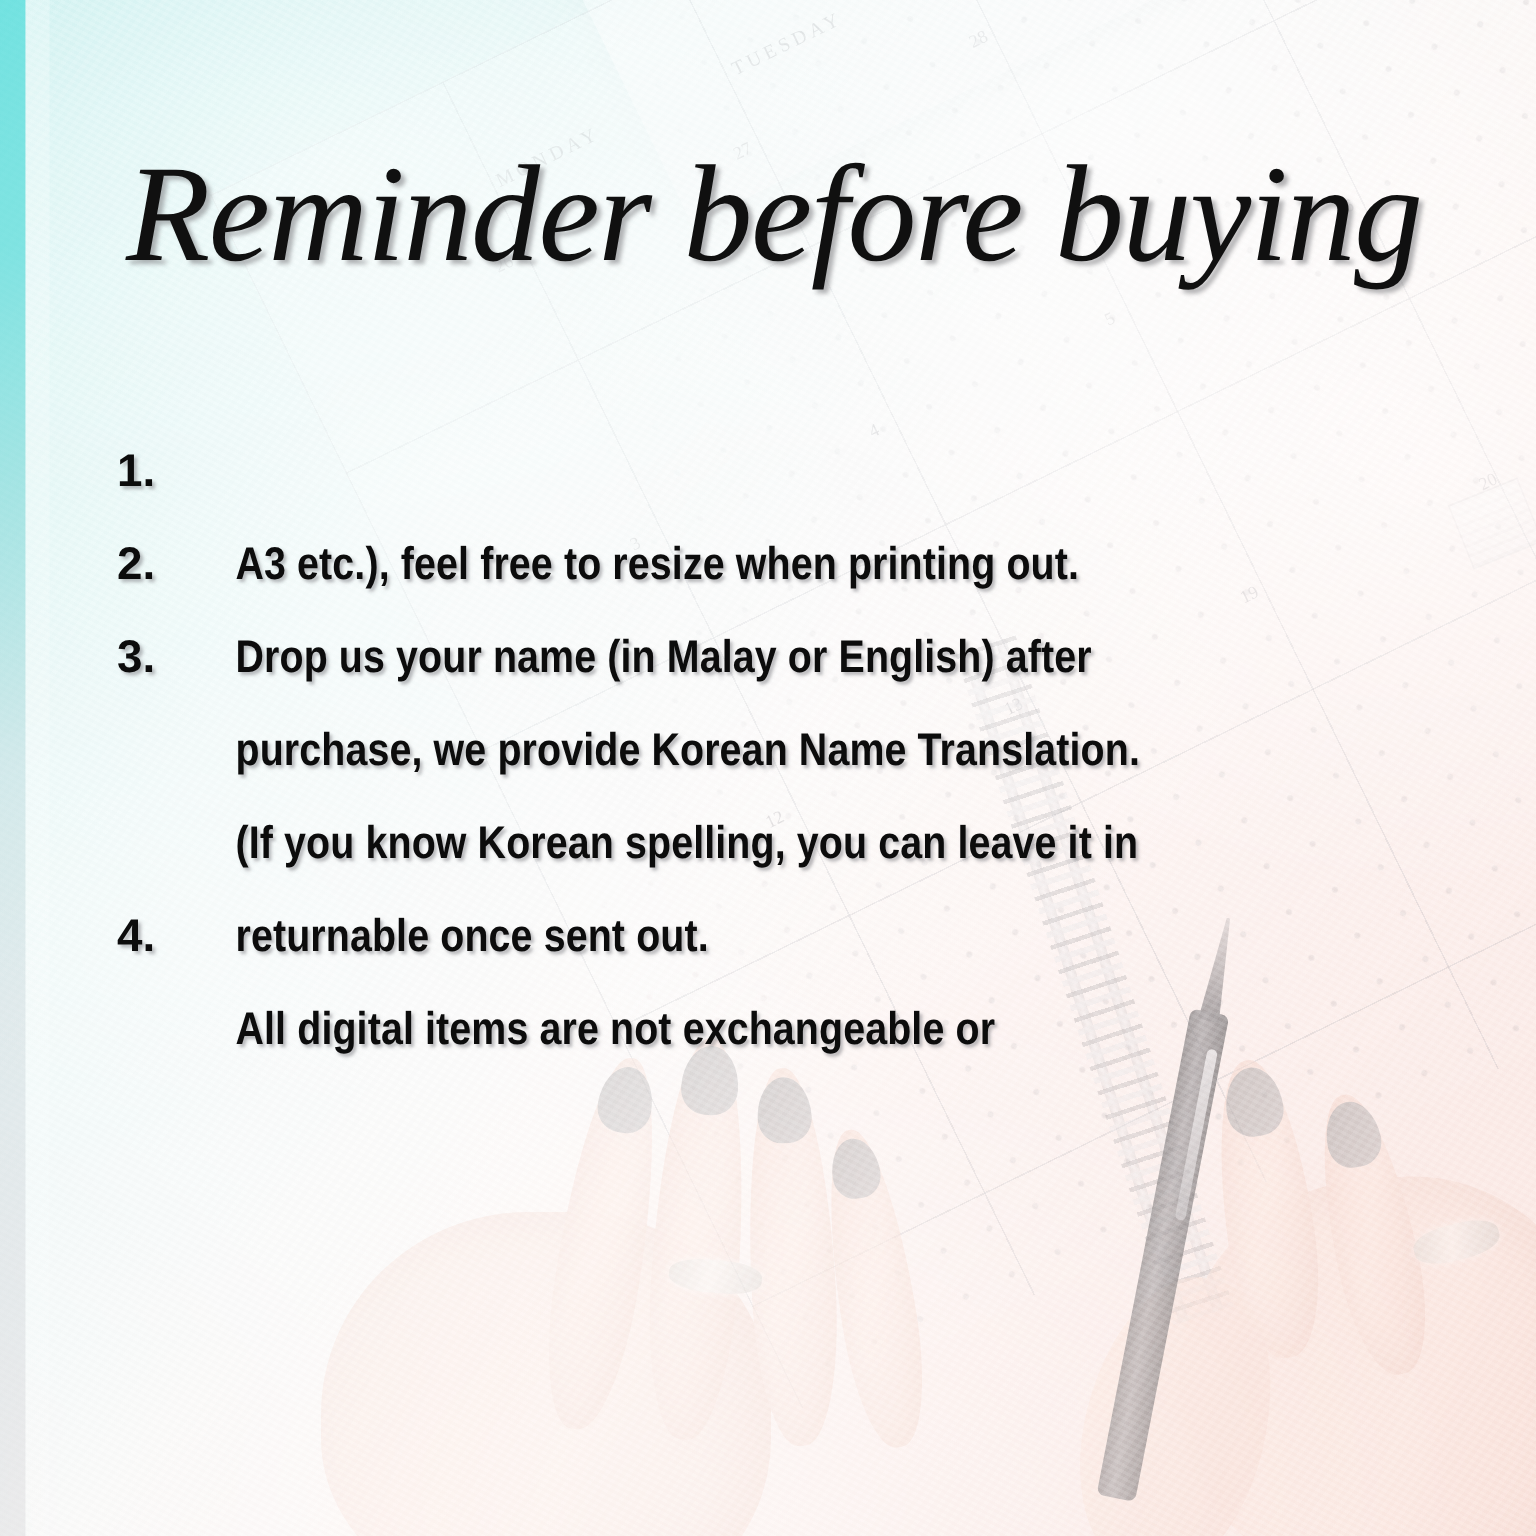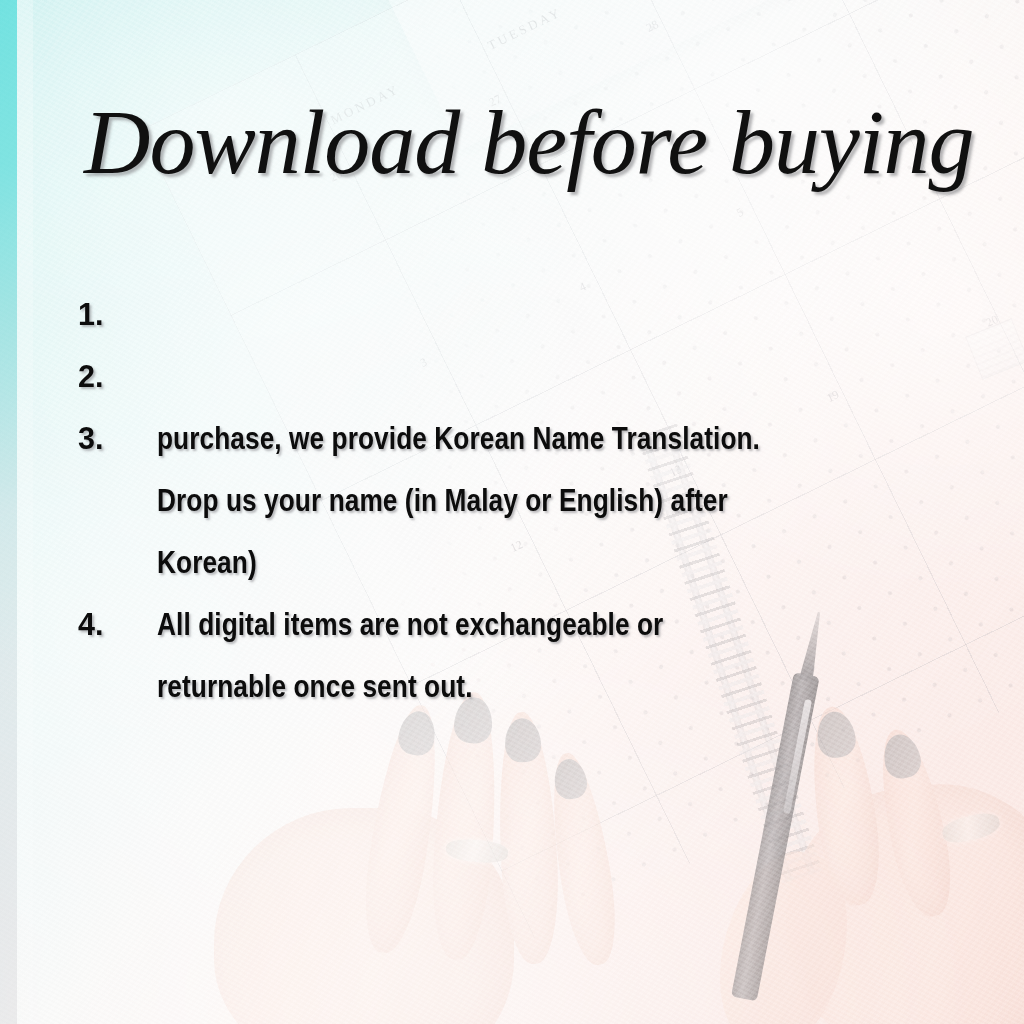--- a/index.html
+++ b/index.html
@@ -311,48 +311,49 @@
 
   <div class="veil"></div>
   <div class="veil2"></div>
   <div class="mottle"></div>
   <div class="grain"></div>
   <div class="edge-strip"></div>
   <div class="edge-strip2"></div>
 
   <div class="content">
 
-    <div class="title">Download before buying</div>
+    <div class="title">Reminder before buying</div>
 
     <div class="list">
 
       <div class="item">
         <div class="num">1.</div>
         <div class="body">
         </div>
       </div>
 
       <div class="item">
         <div class="num">2.</div>
         <div class="body">
+          <span><i class="squeeze" style="font-style:normal">A3 etc.), feel free to resize when printing out.</i></span>
         </div>
       </div>
 
       <div class="item">
         <div class="num">3.</div>
         <div class="body">
+          <span><i class="squeeze" style="font-style:normal">Drop us your name (in Malay or English)  after</i></span>
           <span><i class="squeeze" style="font-style:normal">purchase, we provide Korean Name Translation.</i></span>
-          <span><i class="squeeze" style="font-style:normal">Drop us your name (in Malay or English)  after</i></span>
-          <span><i class="squeeze" style="font-style:normal">Korean)</i></span>
+          <span><i class="squeeze" style="font-style:normal">(If you know Korean spelling,  you can leave it in</i></span>
         </div>
       </div>
 
       <div class="item">
         <div class="num">4.</div>
         <div class="body">
+          <span><i class="squeeze" style="font-style:normal">returnable once sent out.</i></span>
           <span><i class="squeeze" style="font-style:normal">All digital items are not exchangeable or</i></span>
-          <span><i class="squeeze" style="font-style:normal">returnable once sent out.</i></span>
         </div>
       </div>
 
     </div>
   </div>
 </div>
 
 </body></html>

